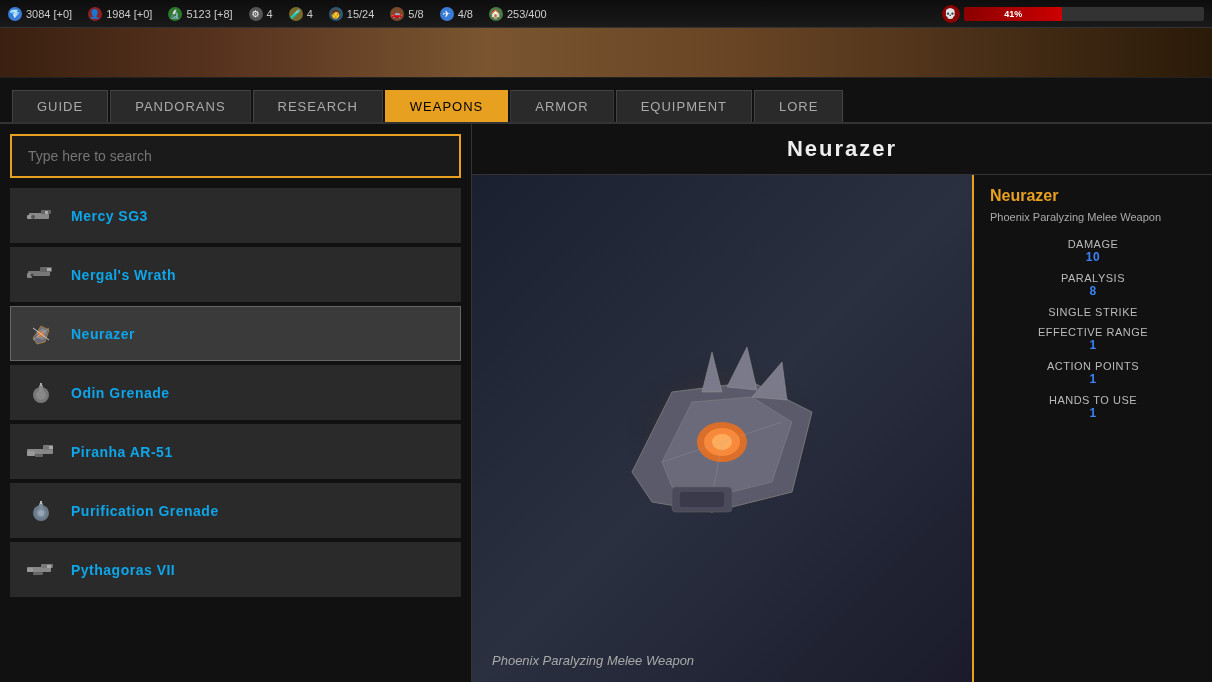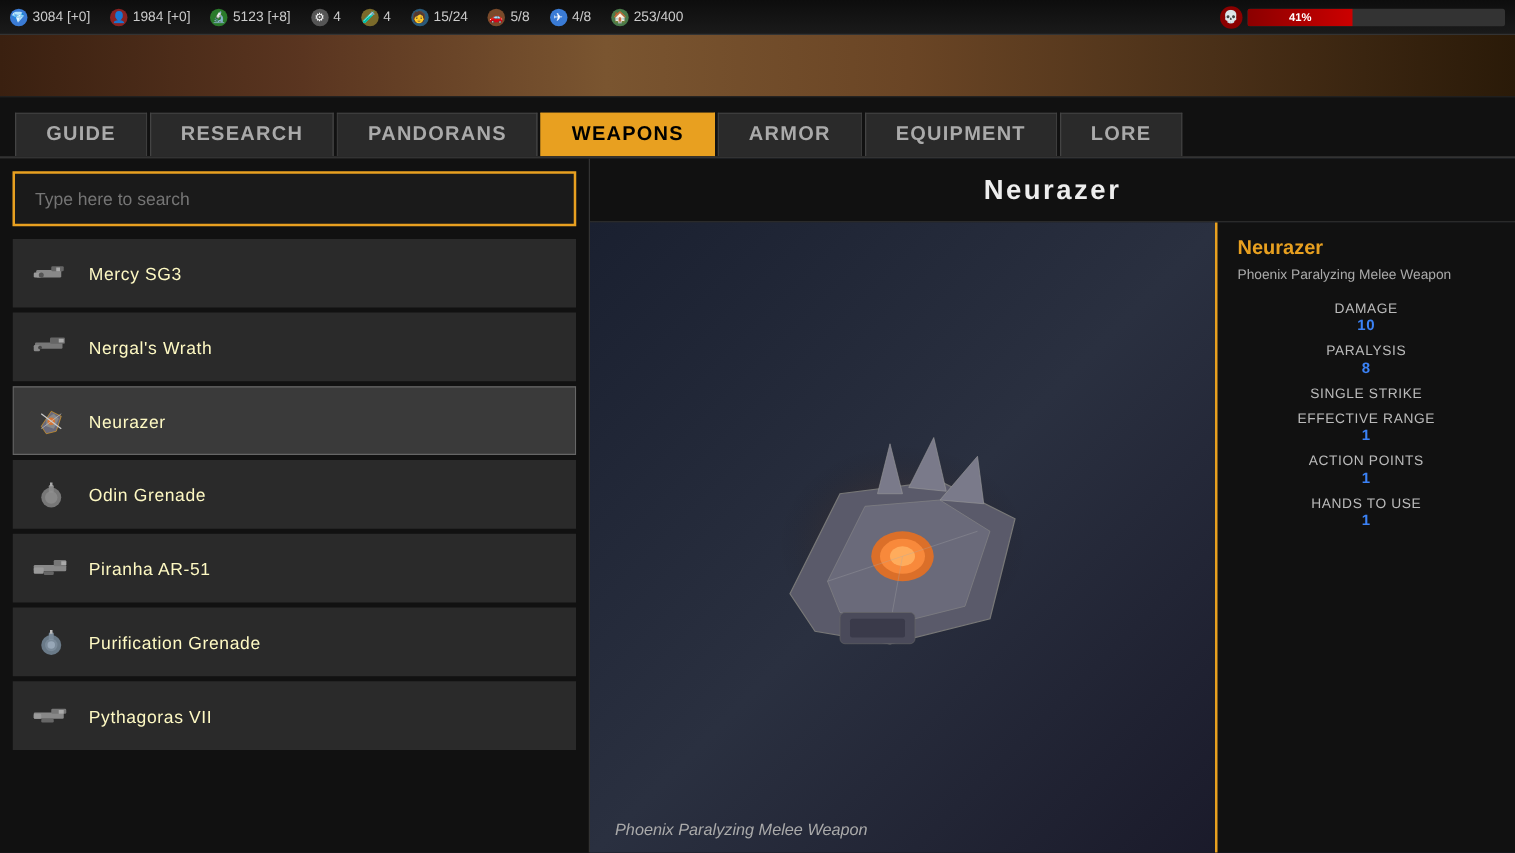--- a/index.html
+++ b/index.html
@@ -54,21 +54,21 @@
     .health-icon {
       width: 18px;
       height: 18px;
       border-radius: 50%;
       background: #8b0000;
       display: flex; align-items: center; justify-content: center;
       font-size: 10px;
       color: white;
     }
     .health-bar-bg {
-      width: 206px;
+      width: 240px;
       height: 14px;
       background: #333;
       border-radius: 2px;
       overflow: hidden;
     }
     .health-bar-fill {
       height: 100%;
       background: linear-gradient(90deg, #8b0000, #cc0000);
       display: flex; align-items: center; justify-content: center;
       font-size: 9px;
@@ -79,22 +79,22 @@
     
     .tabs-container {
       display: flex;
       background: #111;
       padding: 12px 12px 0 12px;
       gap: 2px;
       border-bottom: 2px solid #333;
     }
     .tab {
       padding: 8px 24px;
-      font-size: 16px;
-      font-weight: bold;
+      font-size: 13px;
+      font-weight: normal;
       letter-spacing: 1px;
       text-transform: uppercase;
       cursor: pointer;
       background: #2a2a2a;
       color: #aaa;
       border: 1px solid #444;
       border-bottom: none;
       clip-path: polygon(0 0, 100% 0, 100% 100%, 0 100%);
     }
     .tab.active {
@@ -155,22 +155,23 @@
       height: 36px;
       display: flex; align-items: center; justify-content: center;
       flex-shrink: 0;
     }
     .weapon-icon svg {
       width: 32px;
       height: 32px;
     }
     .weapon-name {
       font-size: 14px;
-      color: #fef9c3;
+      color: #0ea5e9;
       letter-spacing: 0.5px;
+      font-weight: bold;
     }
 
     
     .right-panel {
       flex: 1;
       background: #1a2030;
       display: flex;
       flex-direction: column;
     }
     .right-panel-title {
@@ -311,22 +312,22 @@
         <span>41%</span>
       </div>
     </div>
   </div>
 </div>
 
 <div style="height: 50px; background: linear-gradient(90deg, #3a2010 0%, #5a3520 20%, #7a5530 40%, #6a4525 60%, #4a3018 80%, #2a1a08 100%); border-bottom: 1px solid #222;"></div>
 
 <div class="tabs-container">
   <div class="tab">GUIDE</div>
+  <div class="tab">PANDORANS</div>
   <div class="tab">RESEARCH</div>
-  <div class="tab">PANDORANS</div>
   <div class="tab active">WEAPONS</div>
   <div class="tab">ARMOR</div>
   <div class="tab">EQUIPMENT</div>
   <div class="tab">LORE</div>
 </div>
 
 <div class="main-content">
 
   <div class="left-panel">
     <input type="text" class="search-box" placeholder="Type here to search" style="">

